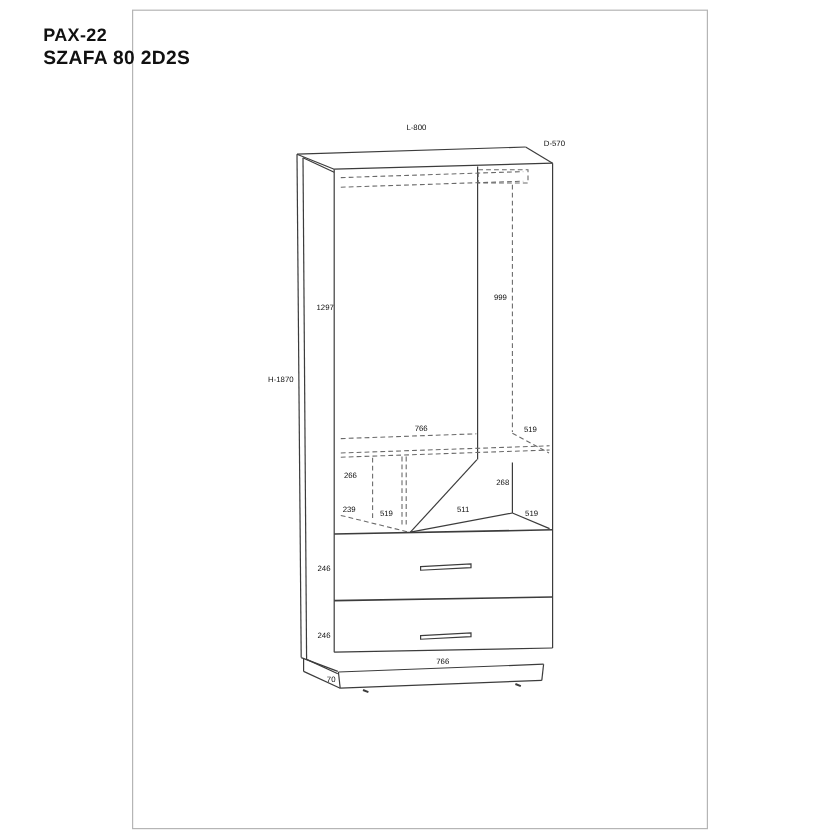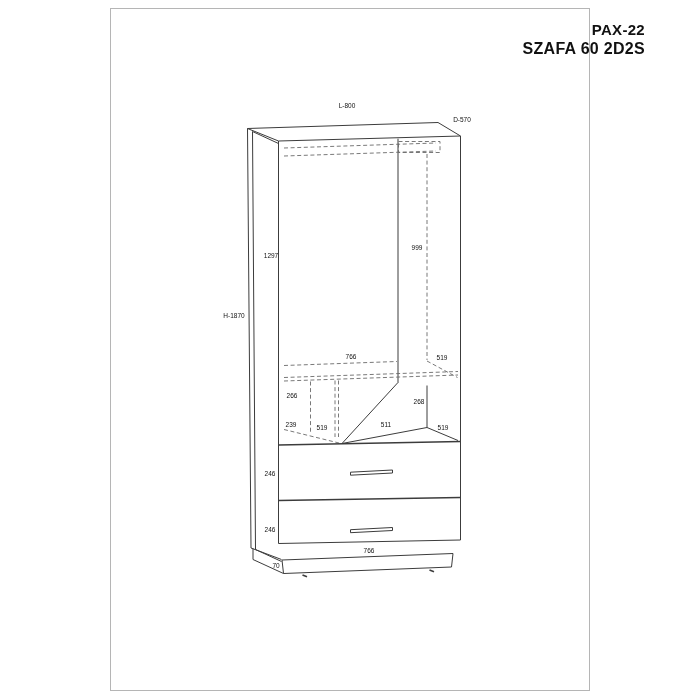--- a/index.html
+++ b/index.html
@@ -7,42 +7,42 @@
     width:700px;height:700px;background:#ffffff;
     font-family:"Liberation Sans", sans-serif;
     position:relative;overflow:hidden;
   }
   .page{position:absolute;inset:0;background:#ffffff;}
   .frame{
     position:absolute;left:110px;top:8px;width:480px;height:683px;
     border:1px solid #b5b5b5;box-sizing:border-box;
   }
   .titles{
-    position:absolute;top:21px;left:0;width:645px;text-align:right;color:#111;
+    position:absolute;top:21px;left:0;width:645px;text-align:left;color:#111;padding-left:36px;
   }
   .title-code{font-size:15px;font-weight:bold;letter-spacing:0.3px;}
   .title-name{font-size:16px;font-weight:bold;margin-top:2px;letter-spacing:0.3px;}
   .title-dims{font-size:11px;font-weight:normal;margin-top:4px;}
   svg{position:absolute;left:0;top:0;}
   .s{stroke:#3c3c3c;stroke-width:1;fill:none;}
   .s2{stroke:#3c3c3c;stroke-width:1.3;fill:none;}
   .d{stroke:#6a6a6a;stroke-width:0.9;fill:none;stroke-dasharray:4 2.6;}
   .foot{stroke:#3c3c3c;stroke-width:1.6;fill:none;}
   .dim{font-family:"Liberation Sans",sans-serif;font-size:6.5px;fill:#111;text-anchor:middle;}
 </style>
 </head>
 <body>
 
 <div class="page">
 
   <div class="frame"></div>
 
   <div class="titles">
     <div class="title-code">PAX-22</div>
-    <div class="title-name">SZAFA 60 2D2S</div>
+    <div class="title-name">SZAFA 80 2D2S</div>
   </div>
 
   <svg width="700" height="700" viewBox="0 0 700 700">
 
     <g>
       <path class="s" d="M247.5,128.5 L251,548"></path>
       <path class="s" d="M252.5,131.5 L255.5,549.5"></path>
       <path class="s" d="M247.5,128.5 L278.5,141"></path>
       <path class="s" d="M252.5,131.5 L278.5,143.5"></path>
       <path class="s" d="M247.5,128.5 L438,122.5"></path>

